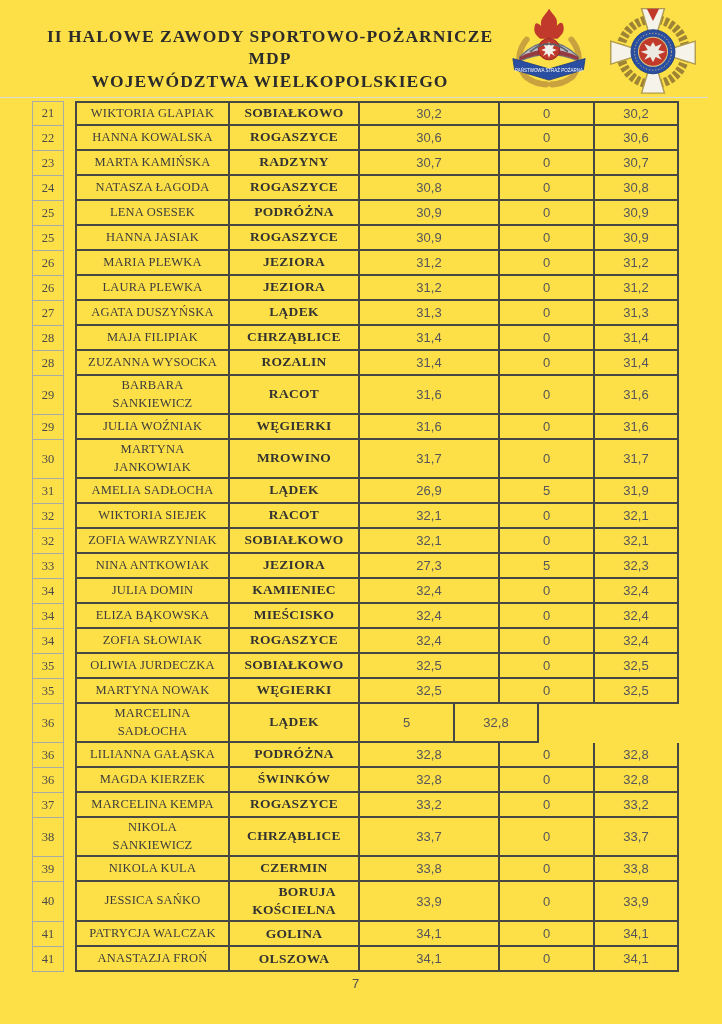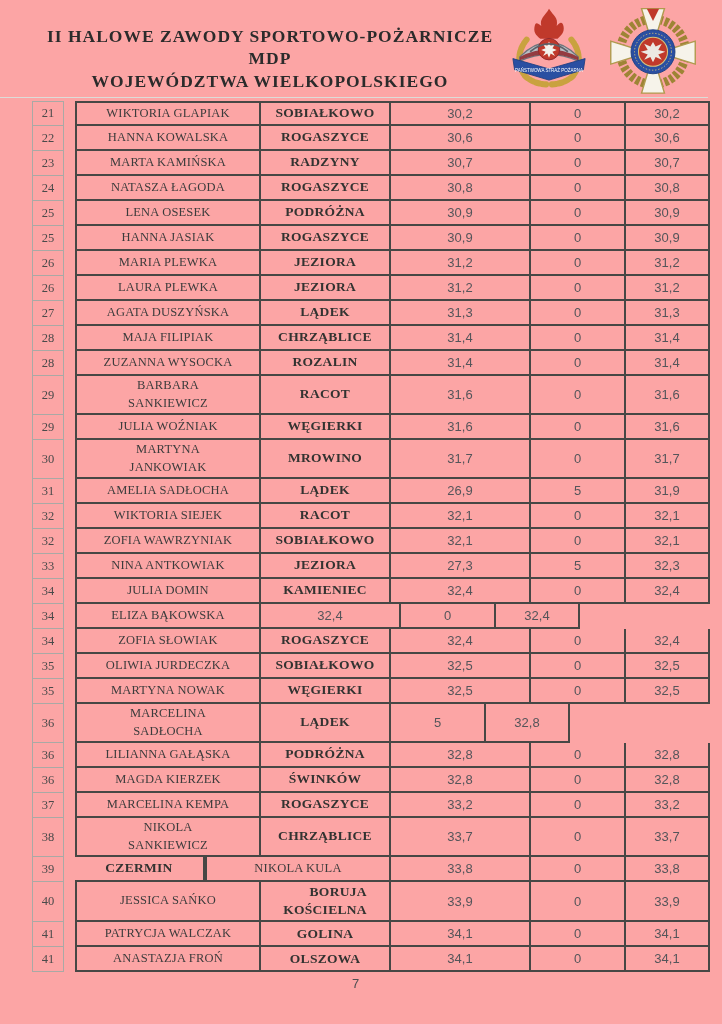--- a/index.html
+++ b/index.html
@@ -4,21 +4,21 @@
 <style>
   html,body { margin:0; padding:0; }
   body {
     width:722px; height:1024px;
     background:#f4f4f2;
     font-family:"Liberation Serif", serif;
   }
   .page {
     position:relative;
     width:722px; height:1024px;
-    background:#fca5a5;
+    background:#fde047;
     overflow:hidden;
   }
   
   .scan-line {
     position:absolute; left:0; top:97px; width:708px; height:1px;
     background:#dcdcd8;
   }
   
   .title-block {
     position:absolute; left:40px; top:25px; width:460px;
@@ -51,21 +51,21 @@
   }
   .trow:first-child .rank { border-top:1px solid #a9a9a5; }
   .gap { width:11px; }
   .mc {
     border-right:2px solid #474745;
     border-bottom:2px solid #474745;
     color:#3c3c3c;
   }
   .trow:first-child .mc { border-top:2px solid #474745; }
   .name {
-    width:186px; border-left:2px solid #474745;
+    width:155px; border-left:2px solid #474745;
     font-size:12.5px; line-height:1.4; white-space:pre-line;
     letter-spacing:0.2px;
   }
   .team {
     width:130px; font-weight:bold; font-size:13.5px;
     line-height:1.35; white-space:pre-line;
     letter-spacing:0.3px; color:#333331;text-align:right;
   }
   .num {
     font-family:"Liberation Sans", sans-serif;
@@ -324,20 +324,21 @@
       <div class="cell mc team">KAMIENIEC</div>
       <div class="cell mc num time">32,4</div>
       <div class="cell mc num penalty">0</div>
       <div class="cell mc num total">32,4</div>
     </div>
 
     <div class="trow">
       <div class="cell rank">34</div>
       <div class="gap"></div>
       <div class="cell mc name">ELIZA BĄKOWSKA</div>
+      <div class="cell mc team">MIEŚCISKO</div>
       <div class="cell mc num time">32,4</div>
       <div class="cell mc num penalty">0</div>
       <div class="cell mc num total">32,4</div>
     </div>
 
     <div class="trow">
       <div class="cell rank">34</div>
       <div class="gap"></div>
       <div class="cell mc name">ZOFIA SŁOWIAK</div>
       <div class="cell mc team">ROGASZYCE</div>
@@ -413,22 +414,22 @@
 SANKIEWICZ</div>
       <div class="cell mc team">CHRZĄBLICE</div>
       <div class="cell mc num time">33,7</div>
       <div class="cell mc num penalty">0</div>
       <div class="cell mc num total">33,7</div>
     </div>
 
     <div class="trow">
       <div class="cell rank">39</div>
       <div class="gap"></div>
+      <div class="cell mc name">NIKOLA KULA</div>
       <div class="cell mc team">CZERMIN</div>
-      <div class="cell mc name">NIKOLA KULA</div>
       <div class="cell mc num time">33,8</div>
       <div class="cell mc num penalty">0</div>
       <div class="cell mc num total">33,8</div>
     </div>
 
     <div class="trow">
       <div class="cell rank">40</div>
       <div class="gap"></div>
       <div class="cell mc name">JESSICA SAŃKO</div>
       <div class="cell mc team">BORUJA

